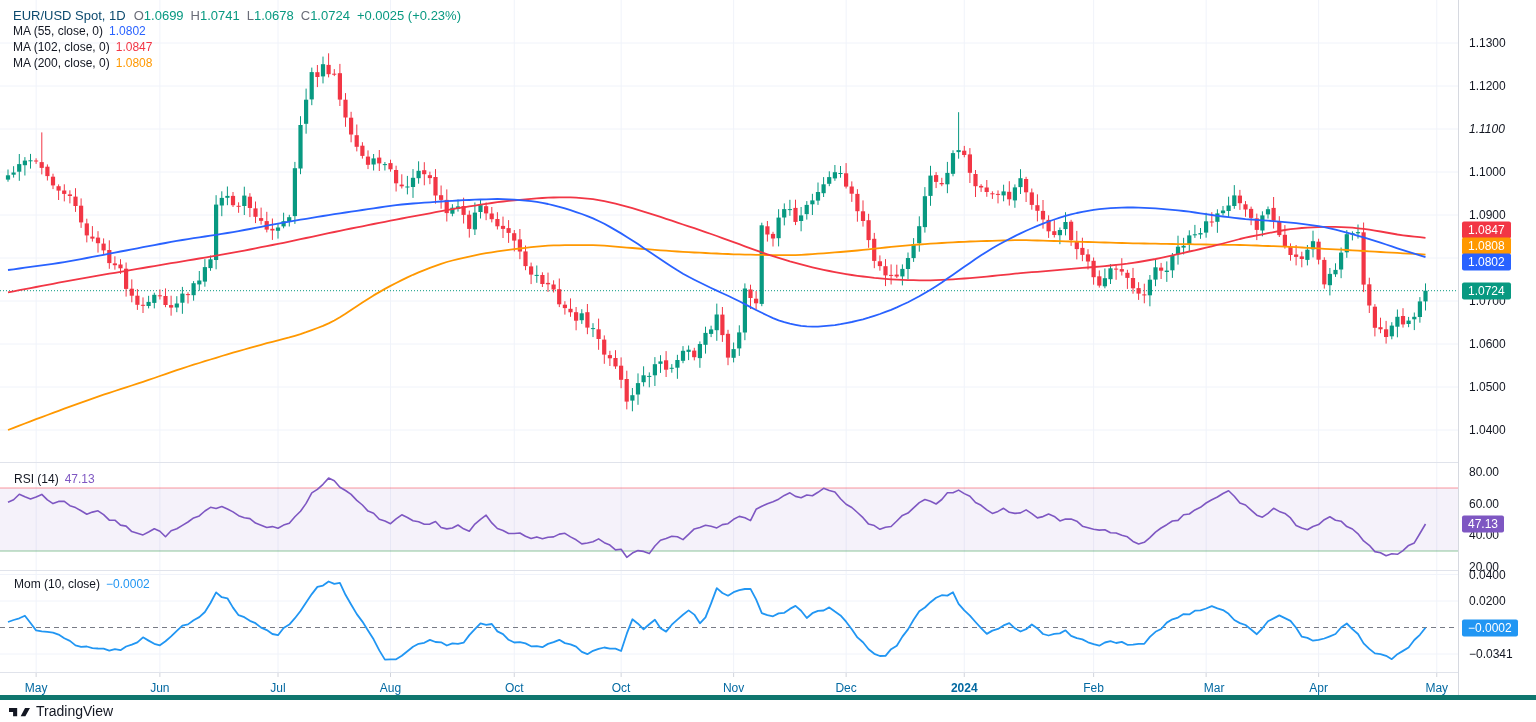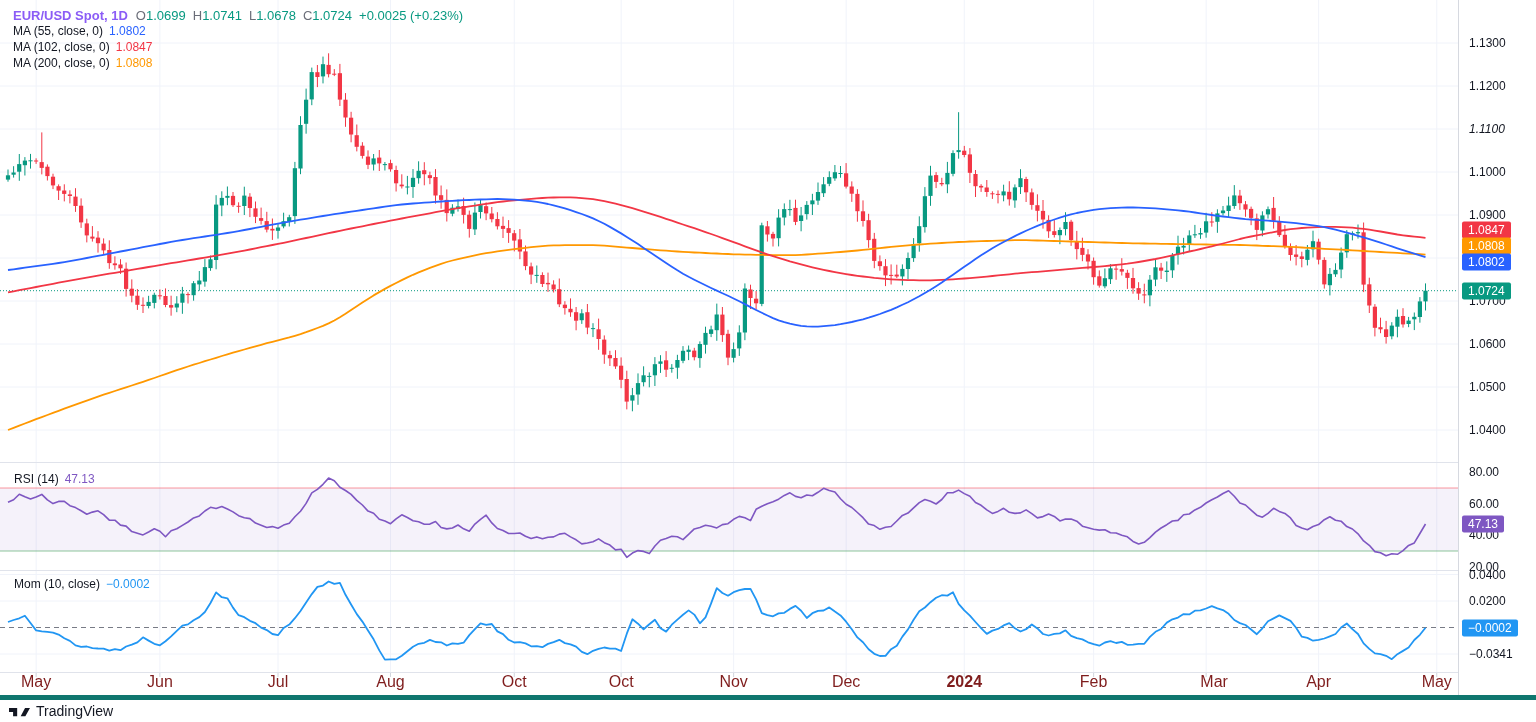--- a/index.html
+++ b/index.html
@@ -2,36 +2,36 @@
 <html><head>
 <meta charset="utf-8">
 <style>
   html,body{margin:0;padding:0;background:#fff;}
   #app{position:relative;width:1536px;height:722px;background:#fff;overflow:hidden;
        font-family:"Liberation Sans","DejaVu Sans",sans-serif;-webkit-font-smoothing:antialiased;}
   #plot{position:absolute;left:0;top:0;}
   
   .legend{position:absolute;left:13px;top:8px;z-index:5;}
   .lg-line1{font-size:13px;color:#131722;white-space:nowrap;}
-  .lg-sym{font-weight:700;color:#8b5cf6;margin-right:8px;}
+  .lg-sym{font-weight:400;color:#0c4a6e;margin-right:8px;}
   .lg-lb{color:#6a6d78;}
   .lg-v{color:#089981;}
   .lg-item{margin-right:7px;}
   .ma-row{font-size:12px;color:#131722;margin-top:1px;line-height:15px;white-space:nowrap;}
   .ma-val{margin-left:6px;}
   .pane-label{position:absolute;font-size:12px;color:#131722;z-index:5;white-space:nowrap;}
   .pane-val{margin-left:6px;}
   
   #scale{position:absolute;left:1458px;top:0;width:78px;height:695px;border-left:1px solid #d6d9e0;background:#fff;}
   .tick{position:absolute;left:10px;transform:translateY(-50%);font-size:12px;color:#131722;line-height:12px;white-space:nowrap;}
   .tag{position:absolute;left:3px;transform:translateY(-50%);font-size:12px;color:#fff;
        padding:2px 6px 2px 6px;border-radius:2px;line-height:13px;white-space:nowrap;}
   
   #timescale{position:absolute;left:0;top:673px;width:1458px;height:22px;}
-  .month{position:absolute;top:0;transform:translateX(-50%);font-size:16px;color:#7f1d1d;white-space:nowrap;}
+  .month{position:absolute;top:8px;transform:translateX(-50%);font-size:12px;color:#0369a1;white-space:nowrap;}
   .month.bold{font-weight:700;}
   
   #footer{position:absolute;left:0;top:695px;width:1536px;height:27px;border-top:5px solid #0f766e;
           display:flex;align-items:center;padding-left:9px;box-sizing:border-box;background:#fff;}
   #brand{font-size:14px;font-weight:500;color:#131722;margin-left:6px;}
 </style>
 </head>
 <body>
 
 <div id="app">

